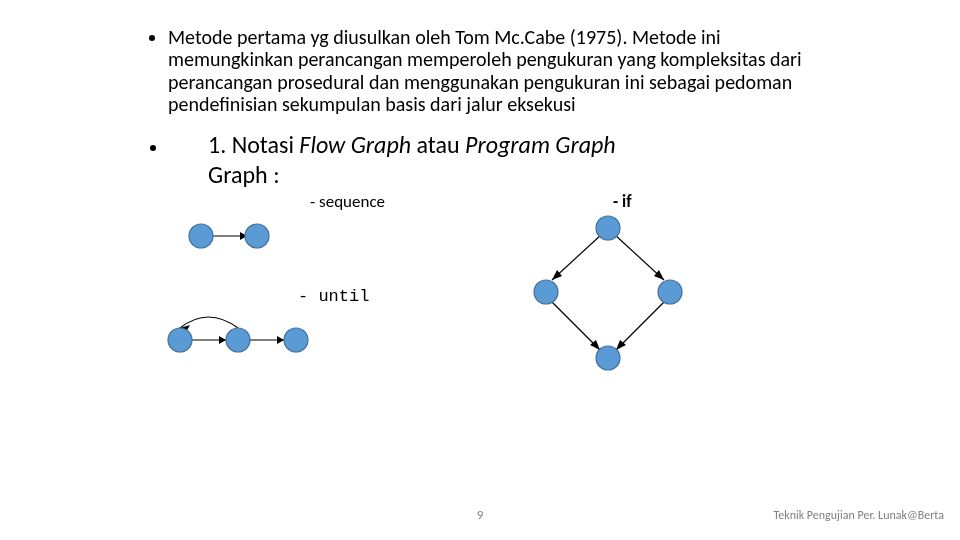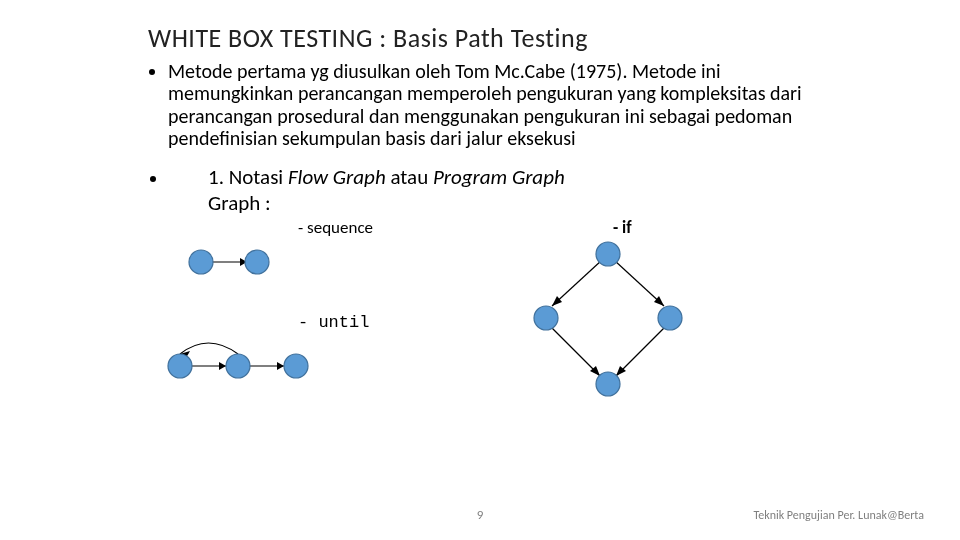--- a/index.html
+++ b/index.html
@@ -36,21 +36,21 @@
     padding-left: 20px;
     font-size: 20px;
     line-height: 1.12;
   }
   ul.level1 > li { margin-bottom: 14px; }
   .tools {
     font-size: 18px;
   }
   .notasi {
     margin-left: 40px;
-    font-size: 21px;
+    font-size: 24px;
     line-height: 1.25;
   }
   .notasi .italic { font-style: italic; }
   .graphs {
     position: relative;
     margin-top: 2px;
   }
   .label {
     position: absolute;
     font-size: 17px;
@@ -66,45 +66,44 @@
     bottom: 18px;
     left: 0;
     width: 100%;
     text-align: center;
     font-size: 13px;
     color: #7f7f7f;
   }
   .footer-credit {
     position: absolute;
     bottom: 18px;
-    right: 36px;
+    right: 16px;
     font-size: 12px;
     color: #7f7f7f;
   }
 </style>
 </head>
 <body>
 
 <div class="slide">
 
-  <h1 class="title">WHITE BOX TESTING : Basis Path Testing</h1>
 
   <div class="body">
     <ul class="level1">
       <li>Metode pertama yg diusulkan oleh Tom Mc.Cabe (1975). Metode ini memungkinkan perancangan memperoleh pengukuran yang kompleksitas dari perancangan prosedural dan menggunakan pengukuran ini sebagai pedoman pendefinisian sekumpulan basis dari jalur eksekusi</li>
 
       <li class="tools">
         <div class="notasi">
           <span>1. Notasi </span><span class="italic">Flow Graph</span><span> atau </span><span class="italic">Program Graph</span><br>
           <span>Graph :</span>
         </div>
 
         
         <div class="graphs" style="height:190px;">
-          <span class="label" style="left:130px; top:0;">- sequence</span>
+          <span class="label" style="left:142px; top:0;">- sequence</span>
           <span class="label" style="left:445px; top:0;font-weight:bold;">- if</span>
           <span class="label" style="left:130px; top:95px;font-family:Liberation Mono, monospace;">- until</span>
 
           <svg style="position:absolute; left:15px; top:24px;" width="100" height="40">
             <line class="edge" x1="28" y1="20" x2="64" y2="20"></line>
             <polygon class="head" points="64,20 57,16 57,24"></polygon>
             <circle class="node-fill node-stroke" cx="18" cy="20" r="12"></circle>
             <circle class="node-fill node-stroke" cx="74" cy="20" r="12"></circle>
           </svg>
 

